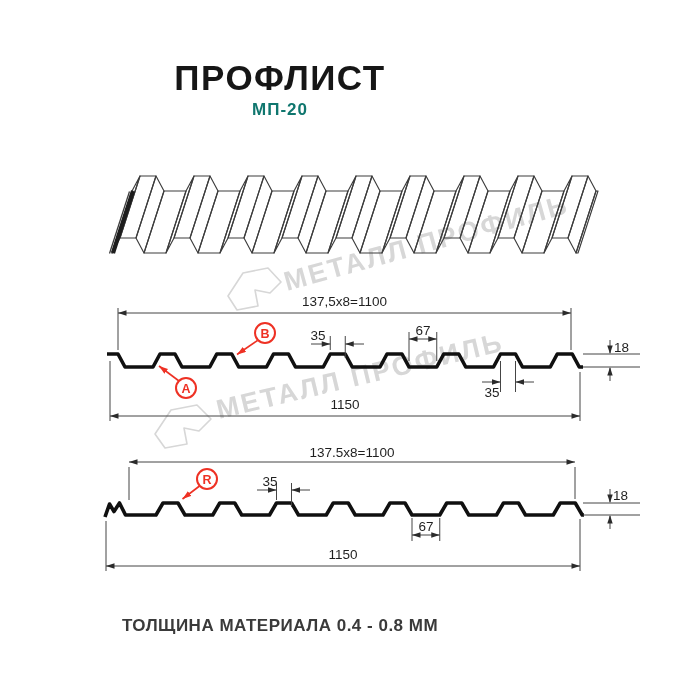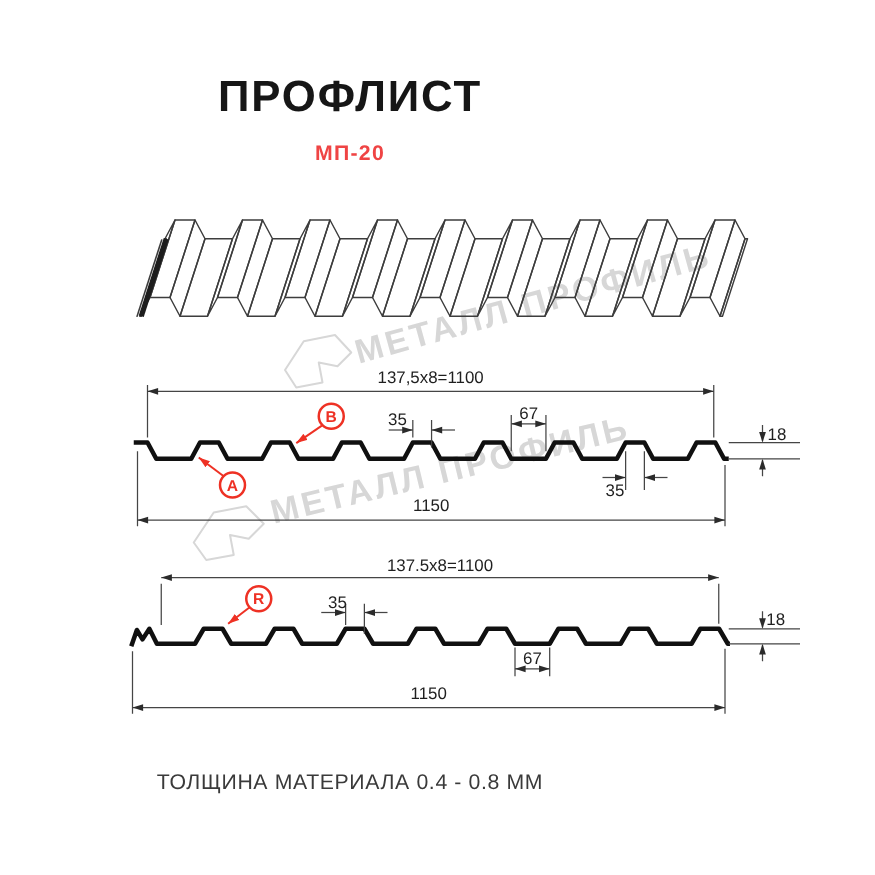--- a/index.html
+++ b/index.html
@@ -1,21 +1,21 @@
 <!DOCTYPE html>
 <html><head>
 <meta charset="utf-8">
 <style>
   html,body{margin:0;padding:0;background:#ffffff;}
   body{width:700px;height:700px;position:relative;overflow:hidden;
        font-family:"Liberation Sans",sans-serif;}
   .abs{position:absolute;left:0;width:560px;text-align:center;}
   #title{top:58px;font-size:35px;font-weight:800;letter-spacing:1.5px;color:#161616;}
-  #subtitle{top:100px;font-size:17px;font-weight:600;letter-spacing:1px;color:#ef4444;margin-top:13px;}
-  #footer{top:616px;font-size:17px;font-weight:400;letter-spacing:.5px;color:#3a3a3a;}
+  #subtitle{top:100px;font-size:17px;font-weight:600;letter-spacing:1px;color:#0f766e;}
+  #footer{top:616px;font-size:17px;font-weight:700;letter-spacing:.5px;color:#3a3a3a;}
   svg{position:absolute;top:0;left:0;}
   .dl{fill:#1f1f1f;font-size:13.5px;font-family:"Liberation Sans",sans-serif;}
   .mid{text-anchor:middle;}
   .rl{fill:#EE3124;font-size:12.5px;font-weight:600;text-anchor:middle;
       font-family:"Liberation Sans",sans-serif;}
   .wmtext{font-size:27px;font-weight:700;letter-spacing:2.5px;fill:#d7d7d7;
       font-family:"Liberation Sans",sans-serif;}
   .wmlogo{fill:none;stroke:#d7d7d7;stroke-width:1.6;stroke-linejoin:round;}
 </style>
 </head>

